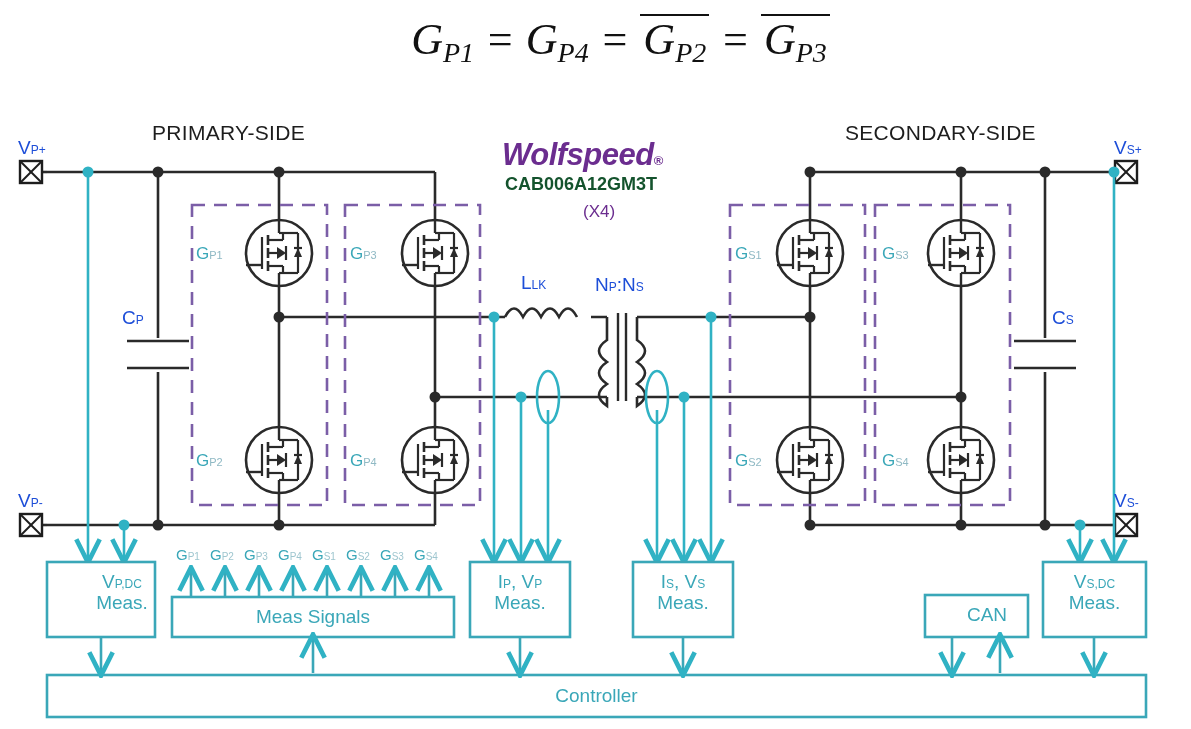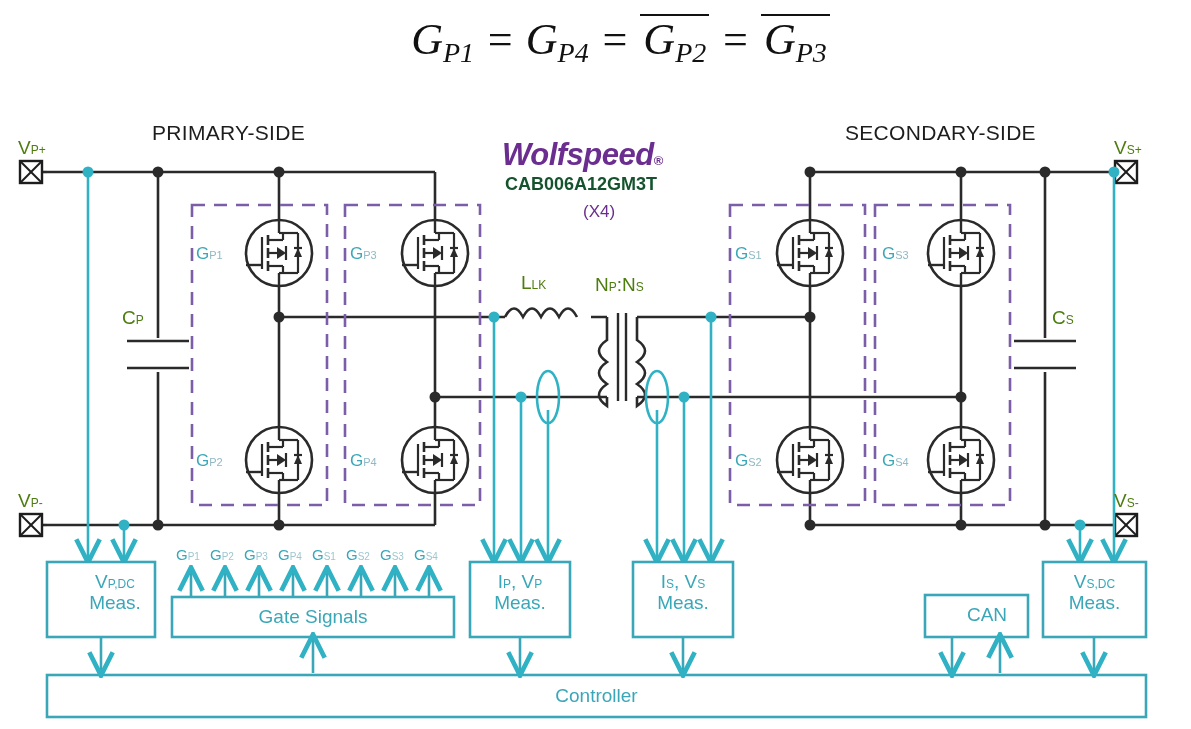--- a/index.html
+++ b/index.html
@@ -6,21 +6,21 @@
   body{width:1191px;height:729px;position:relative;overflow:hidden;
        font-family:"Liberation Sans",sans-serif;}
   .eq{position:absolute;left:0;top:14px;width:1191px;text-align:center;
       font-family:"Liberation Serif",serif;font-style:italic;font-size:44px;color:#111;margin-left:25px;}
   .eq .sub{font-size:28px;vertical-align:-0.28em;font-style:italic;}
   .ovl{border-top:2.5px solid #111;padding:2px 3px 0 3px;display:inline-block;line-height:1.0;}
   .canvas{position:absolute;left:0;top:110px;width:1191px;height:619px;}
   svg.layer{position:absolute;left:0;top:0;width:1191px;height:619px;overflow:visible;}
   .lbl{position:absolute;white-space:nowrap;line-height:1;}
   .hdr{font-size:21px;font-weight:normal;color:#1d1d1d;letter-spacing:.3px;}
-  .kdark{font-size:19px;color:#4d7c0f;}
+  .kdark{font-size:19px;color:#1d4ed8;}
   .kdark .s{font-size:12px;}
   .gt{font-size:17px;color:#3aa7b8;}
   .gt .s{font-size:11px;color:#8fb9c4;}
   .gsig{font-size:15px;color:#3aa7b8;}
   .gsig .s{font-size:10px;color:#9ec6cf;}
   .boxtxt{position:absolute;text-align:center;color:#3aa7b8;font-size:19px;line-height:1.12;}
   .boxtxt .s{font-size:12px;}
   .wolf{position:absolute;color:#6b2d8f;font-style:italic;font-weight:bold;
         font-size:31px;letter-spacing:-.5px;}
   .wolf .r{font-size:13px;font-style:normal;}
@@ -269,26 +269,26 @@
 
 <div class="lbl gsig" style="left:176px;top:437px;"><span>G</span><span class="s">P1</span></div>
 <div class="lbl gsig" style="left:210px;top:437px;"><span>G</span><span class="s">P2</span></div>
 <div class="lbl gsig" style="left:244px;top:437px;"><span>G</span><span class="s">P3</span></div>
 <div class="lbl gsig" style="left:278px;top:437px;"><span>G</span><span class="s">P4</span></div>
 <div class="lbl gsig" style="left:312px;top:437px;"><span>G</span><span class="s">S1</span></div>
 <div class="lbl gsig" style="left:346px;top:437px;"><span>G</span><span class="s">S2</span></div>
 <div class="lbl gsig" style="left:380px;top:437px;"><span>G</span><span class="s">S3</span></div>
 <div class="lbl gsig" style="left:414px;top:437px;"><span>G</span><span class="s">S4</span></div>
 
-<div class="boxtxt" style="left:51px;top:461px;width:128px;">
+<div class="boxtxt" style="left:58px;top:461px;width:128px;">
   <div><span>V</span><span class="s">P,DC</span></div>
   <div>Meas.</div>
 </div>
 
-<div class="boxtxt" style="left:172px;top:496px;width:282px;">Gate Signals</div>
+<div class="boxtxt" style="left:172px;top:496px;width:282px;">Meas Signals</div>
 
 <div class="boxtxt" style="left:470px;top:461px;width:100px;">
   <div><span>I</span><span class="s">P</span>, <span>V</span><span class="s">P</span></div>
   <div>Meas.</div>
 </div>
 
 <div class="boxtxt" style="left:633px;top:461px;width:100px;">
   <div><span>I</span><span class="s">S</span>, <span>V</span><span class="s">S</span></div>
   <div>Meas.</div>
 </div>

